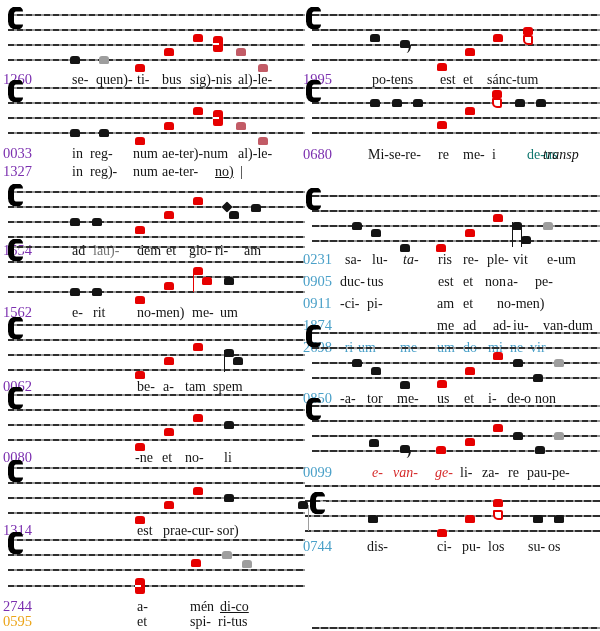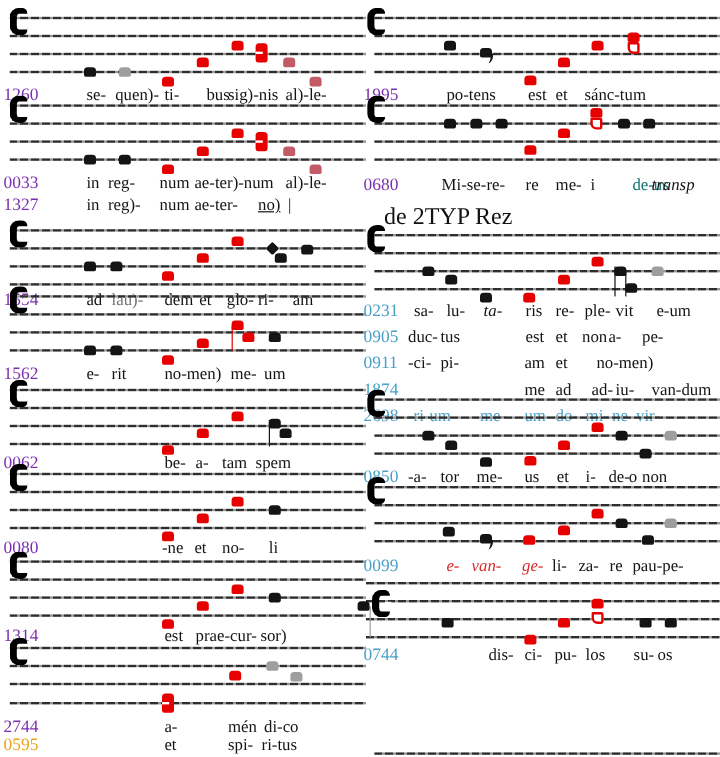--- a/index.html
+++ b/index.html
@@ -25,21 +25,20 @@
   .stem{position:absolute;width:1.4px;}
   .syll{position:absolute;font-size:14px;color:#141414;white-space:pre;line-height:1;}
   .rowid{position:absolute;font-size:14.5px;white-space:pre;line-height:1;cursor:pointer;}
   .heading{position:absolute;font-size:20px;color:#111;white-space:pre;line-height:1;}
   .it{font-style:italic;}
 </style>
 </head>
 <body>
 
 <div id="stage">
-  <span class="heading" style="left: 320px; top: 171px;">de 2TYP Rez</span>
 <div class="">
       <div class="staffline" style="left: 8px; top: 14.25px; width: 297px;"></div>
       <div class="staffline" style="left: 8px; top: 29.25px; width: 297px;"></div>
       <div class="staffline" style="left: 8px; top: 44.25px; width: 297px;"></div>
       <div class="staffline" style="left: 8px; top: 59.25px; width: 297px;"></div>
       <div class="clef" style="left: 8px; top: 18px;">
         <div class="slit"></div>
       </div>
       <div class="note" style="left: 75px; top: 60px; background: rgb(20, 20, 20);"></div>
       <div class="note" style="left: 104px; top: 60px; background: rgb(158, 158, 158);"></div>
@@ -48,21 +47,21 @@
       <div class="note" style="left: 198px; top: 38px; background: rgb(230, 0, 0);"></div>
       <div class="pes" style="left: 218px; top: 44px; background: rgb(230, 0, 0);">
         <div class="notch"></div>
       </div>
       <div class="note" style="left: 241px; top: 52px; background: rgb(194, 91, 102);"></div>
       <div class="note" style="left: 263px; top: 68px; background: rgb(194, 91, 102);"></div>
       <div class="rowid" style="left: 3px; top: 72px; color: rgb(123, 47, 175);">1260</div>
       <span class="syll" style="left: 72px; top: 73px; color: rgb(20, 20, 20);">se-</span>
       <span class="syll" style="left: 96px; top: 73px; color: rgb(20, 20, 20);">quen)-</span>
       <span class="syll" style="left: 137px; top: 73px; color: rgb(20, 20, 20);">ti-</span>
-      <span class="syll" style="left: 172px; top: 73px; color: rgb(20, 20, 20);">bus</span>
+      <span class="syll" style="left: 162px; top: 73px; color: rgb(20, 20, 20);">bus</span>
       <span class="syll" style="left: 190px; top: 73px; color: rgb(20, 20, 20);">sig)-nis</span>
       <span class="syll" style="left: 238px; top: 73px; color: rgb(20, 20, 20);">al)-le-</span>
     </div>
     <div class="">
       <div class="staffline" style="left: 8px; top: 87.25px; width: 297px;"></div>
       <div class="staffline" style="left: 8px; top: 102.25px; width: 297px;"></div>
       <div class="staffline" style="left: 8px; top: 117.25px; width: 297px;"></div>
       <div class="staffline" style="left: 8px; top: 132.25px; width: 297px;"></div>
       <div class="clef" style="left: 8px; top: 91px;">
         <div class="slit"></div>
@@ -204,21 +203,21 @@
       </div>
       <div class="pes" style="left: 140px; top: 586px; background: rgb(230, 0, 0);">
         <div class="notch"></div>
       </div>
       <div class="note" style="left: 196px; top: 563px; background: rgb(230, 0, 0);"></div>
       <div class="note" style="left: 227px; top: 555px; background: rgb(158, 158, 158);"></div>
       <div class="note" style="left: 247px; top: 564px; background: rgb(158, 158, 158);"></div>
       <div class="rowid" style="left: 3px; top: 599px; color: rgb(123, 47, 175);">2744</div>
       <span class="syll" style="left: 137px; top: 600px; color: rgb(20, 20, 20);">a-</span>
       <span class="syll" style="left: 190px; top: 600px; color: rgb(20, 20, 20);">mén</span>
-      <span class="syll" style="left: 220px; top: 600px; color: rgb(20, 20, 20);">di-co</span>
+      <span class="syll" style="left: 220px; top: 600px; color: rgb(20, 20, 20); text-decoration: underline;">di-co</span>
       <div class="rowid" style="left: 3px; top: 614px; color: rgb(235, 164, 23);">0595</div>
       <span class="syll" style="left: 137px; top: 615px; color: rgb(20, 20, 20);">et</span>
       <span class="syll" style="left: 190px; top: 615px; color: rgb(20, 20, 20);">spi-</span>
       <span class="syll" style="left: 218px; top: 615px; color: rgb(20, 20, 20);">ri-tus</span>
     </div>
     <div class="">
       <div class="staffline" style="left: 312px; top: 14.25px; width: 288px;"></div>
       <div class="staffline" style="left: 312px; top: 29.25px; width: 288px;"></div>
       <div class="staffline" style="left: 312px; top: 44.25px; width: 288px;"></div>
       <div class="staffline" style="left: 312px; top: 59.25px; width: 288px;"></div>
@@ -386,21 +385,21 @@
       <div class="stem" style="left: 308px; top: 505px; height: 26px; background: rgb(158, 158, 158);"></div>
       <div class="note" style="left: 303px; top: 505px; background: rgb(20, 20, 20);"></div>
       <div class="note" style="left: 373px; top: 519px; background: rgb(20, 20, 20);"></div>
       <div class="note" style="left: 442px; top: 533px; background: rgb(230, 0, 0);"></div>
       <div class="note" style="left: 470px; top: 519px; background: rgb(230, 0, 0);"></div>
       <div class="note" style="left: 498px; top: 503px; background: rgb(230, 0, 0);"></div>
       <div class="hollow" style="left: 498px; top: 515px; border-color: rgb(230, 0, 0);"></div>
       <div class="note" style="left: 538px; top: 519px; background: rgb(20, 20, 20);"></div>
       <div class="note" style="left: 559px; top: 519px; background: rgb(20, 20, 20);"></div>
       <div class="rowid" style="left: 303px; top: 539px; color: rgb(74, 160, 200);">0744</div>
-      <span class="syll" style="left: 367px; top: 540px; color: rgb(20, 20, 20); margin-left: 40px;">dis-</span>
+      <span class="syll" style="left: 367px; top: 540px; color: rgb(20, 20, 20);">dis-</span>
       <span class="syll" style="left: 437px; top: 540px; color: rgb(20, 20, 20);">ci-</span>
       <span class="syll" style="left: 462px; top: 540px; color: rgb(20, 20, 20);">pu-</span>
       <span class="syll" style="left: 488px; top: 540px; color: rgb(20, 20, 20);">los</span>
       <span class="syll" style="left: 528px; top: 540px; color: rgb(20, 20, 20);">su-</span>
       <span class="syll" style="left: 548px; top: 540px; color: rgb(20, 20, 20);">os</span>
     </div>
     <div class="staffline" style="left: 312px; top: 627.25px; width: 288px;"></div>
   </div>
 
 </body></html>

